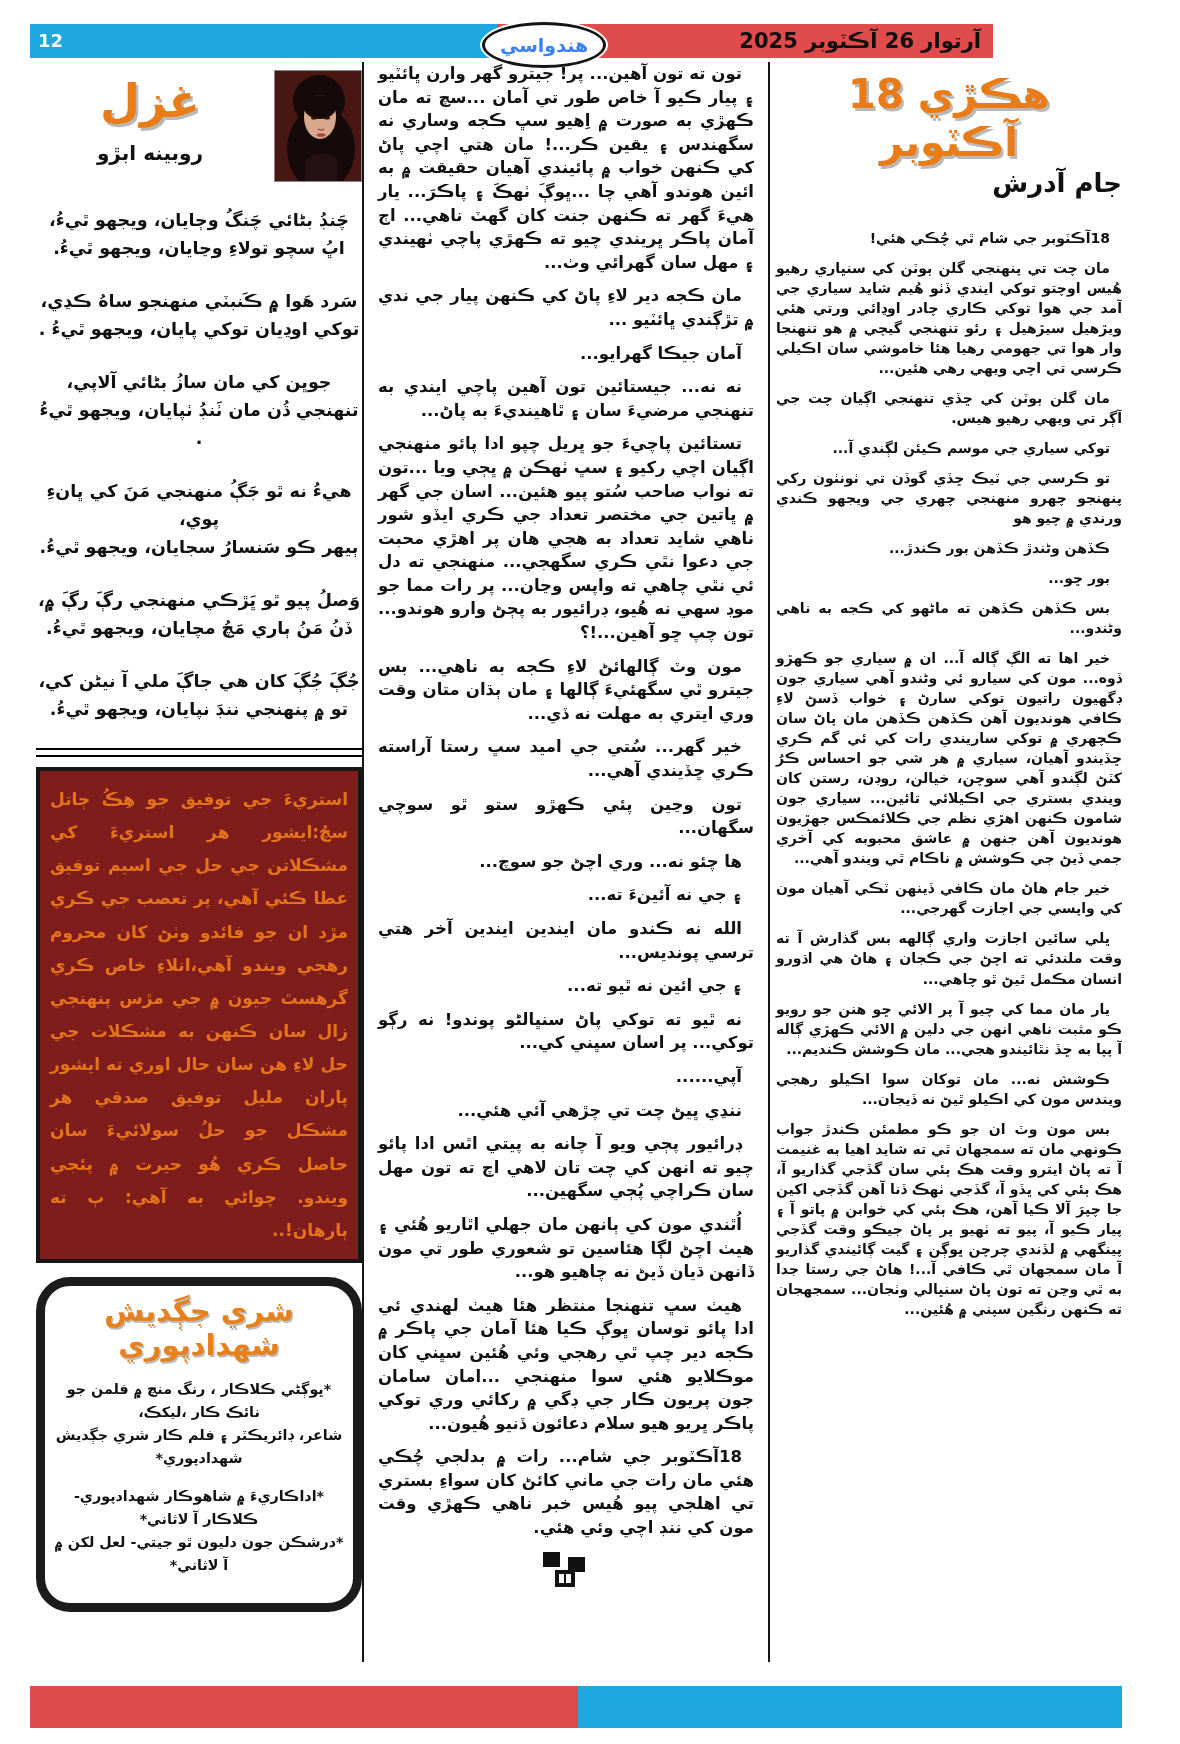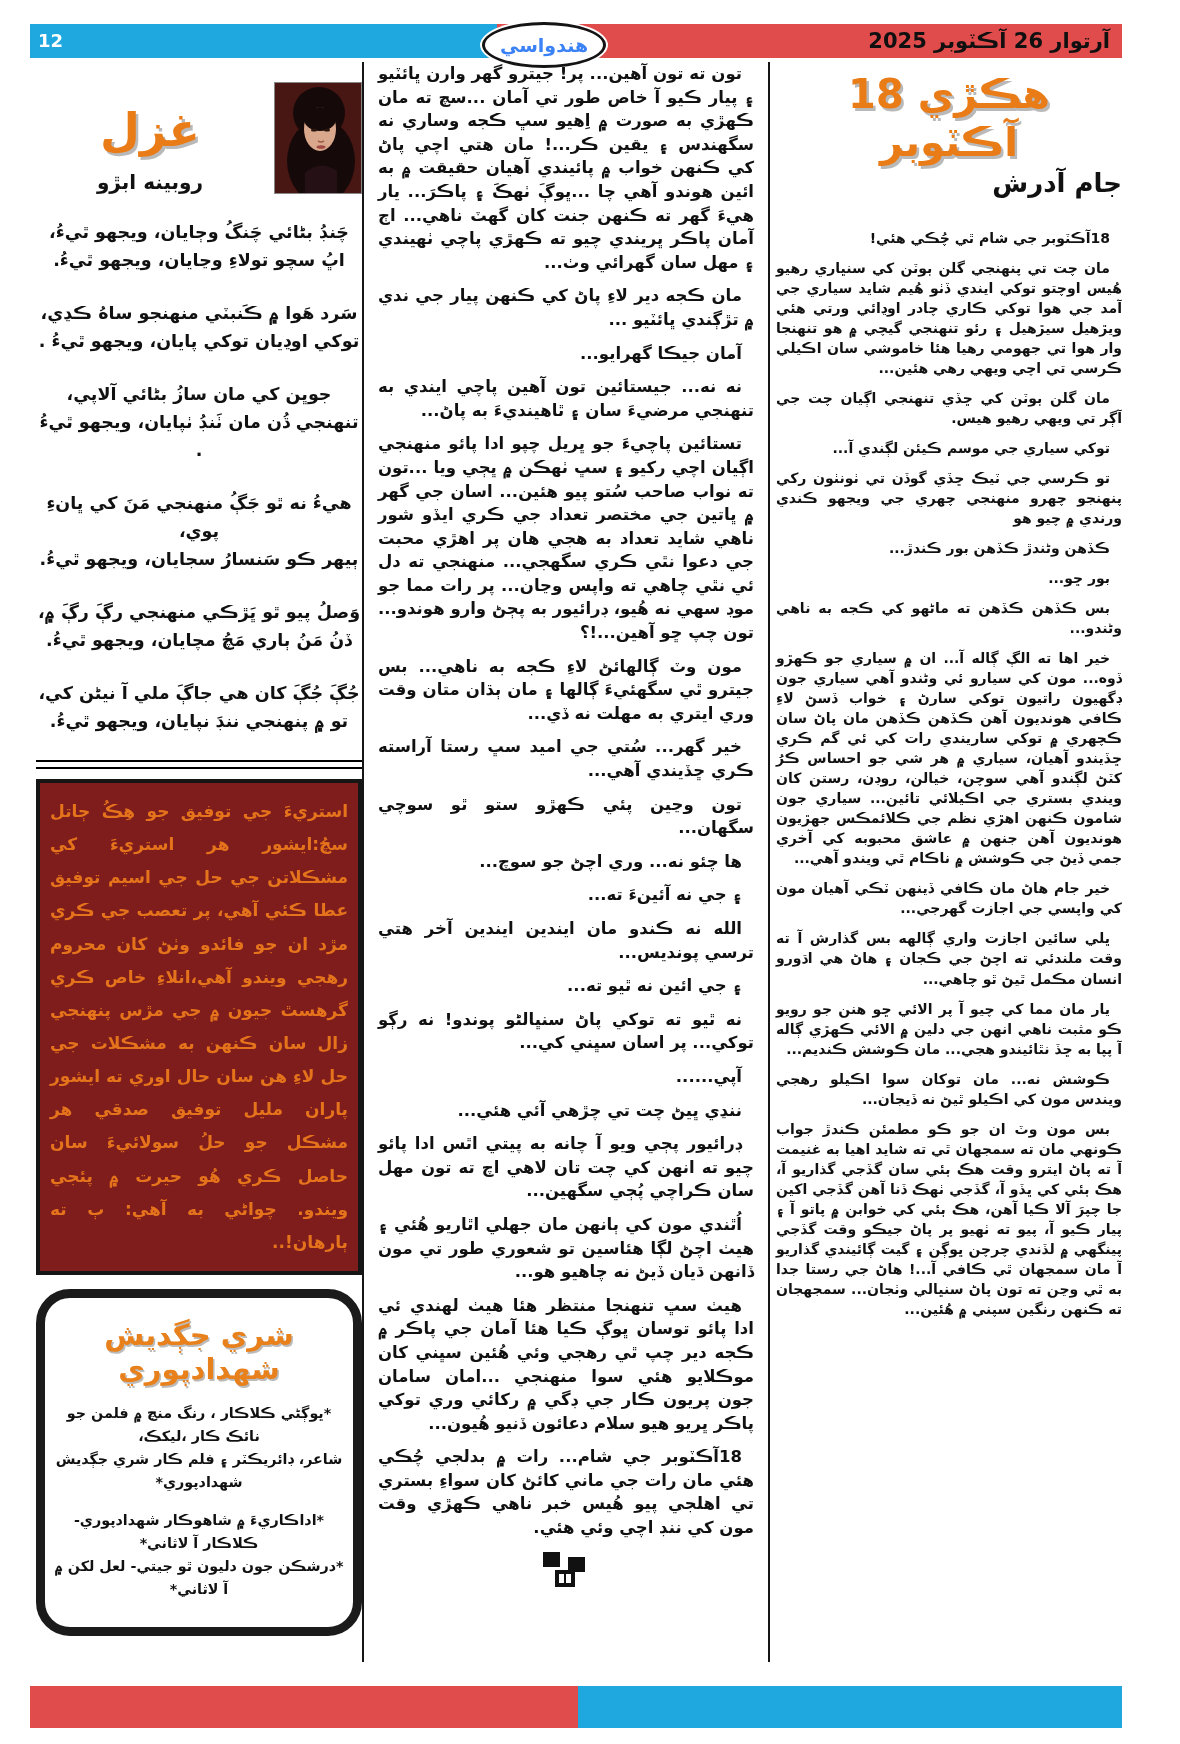--- a/index.html
+++ b/index.html
@@ -1,21 +1,21 @@
 <!DOCTYPE html>
 <html lang="sd" dir="rtl"><head>
 <meta charset="utf-8">
 <style>
   html,body{margin:0;padding:0;background:#ffffff;}
   body{width:1180px;height:1744px;position:relative;overflow:hidden;
        font-family:"DejaVu Sans",sans-serif;direction:rtl;color:#111;}
   .page{position:absolute;inset:0;}
 
   
-  .header{position:absolute;top:24px;left:30px;width:1092px;height:34px;}
+  .header{position:absolute;top:24px;left:30px;width:963px;height:34px;}
   .header-blue{position:absolute;left:0;top:0;width:467px;height:100%;background:#1fa8e0;}
   .header-red{position:absolute;left:467px;top:0;right:0;height:100%;background:#e04b4b;}
   .page-number{position:absolute;left:8px;top:0;height:34px;line-height:34px;
       color:#fff;font-weight:bold;font-size:18px;direction:ltr;}
   .header-date{position:absolute;right:12px;top:0;height:34px;line-height:34px;
       color:#101010;font-weight:bold;font-size:21px;}
   .logo-oval{position:absolute;left:452px;top:-2px;width:118px;height:40px;background:#fff;
       border:3px solid #141414;border-radius:50%;display:flex;align-items:center;justify-content:center;
       font-weight:bold;font-size:19px;color:#3b82f6;box-shadow:0 0 0 2px #fff;}
 
@@ -31,37 +31,37 @@
   .story-title{color:#e97c17;font-weight:bold;font-size:40px;text-align:center;
       text-shadow:2.5px 3px 0 #b9b9b9;margin:8px 0 2px;line-height:1.2;}
   .story-byline{font-weight:bold;font-size:26px;margin:0 0 30px;}
   .story-par{margin:0 0 10px;font-size:14px;line-height:1.43;font-weight:bold;
       text-align:justify;text-align-last:right;text-indent:12px;}
   .col-story-middle .story-par{font-size:16.5px;}
 
   .end-mark{display:block;margin:8px auto 0;}
 
   
-  .ghazal-head{display:flex;direction:rtl;align-items:flex-end;margin:20px 0 24px;}
+  .ghazal-head{display:flex;direction:rtl;align-items:flex-start;margin:8px 0 24px;}
   .ghazal-photo{flex:0 0 86px;width:86px;height:110px;border:1px solid #888;margin-left:10px;}
   .ghazal-titlebox{flex:1;text-align:center;padding-top:6px;}
   .ghazal-title{color:#e97c17;font-weight:bold;font-size:46px;line-height:1.1;
       text-shadow:2.5px 3px 0 #b9b9b9;}
   .ghazal-poet{font-weight:bold;font-size:20px;margin-top:14px;}
   .couplet{white-space:pre-line;text-align:center;font-weight:bold;font-size:17.5px;
       line-height:1.6;margin:0 0 25px;}
 
   .double-rule{border-top:2px solid #000;border-bottom:2px solid #000;height:5px;margin:2px 0 10px;}
 
   .wisdom-box{border:4px solid #161616;background:#7f1d1d;color:#e5731c;font-weight:bold;
       padding:12px 10px;font-size:17px;line-height:1.95;text-align:justify;text-align-last:right;
       box-sizing:border-box;}
 
   .tribute-box{margin-top:14px;border:9px solid #1b1b1b;border-radius:34px;
-      padding:18px 6px 12px;text-align:center;box-sizing:border-box;background:#fff;}
+      padding:6px 6px 12px;text-align:center;box-sizing:border-box;background:#fff;}
   .tribute-title{color:#e8811c;font-weight:bold;font-size:29px;text-shadow:1.5px 2px 0 #bbb;
       margin:2px 0 16px;}
   .tribute-stanza{white-space:pre-line;font-weight:bold;font-size:14.3px;line-height:1.62;
       margin:0 0 14px;}
 
   
   .footer{position:absolute;top:1686px;left:30px;width:1092px;height:42px;}
   .footer-red{position:absolute;left:0;top:0;width:548px;height:100%;background:#e04b4b;}
   .footer-blue{position:absolute;left:548px;top:0;right:0;height:100%;background:#1fa8e0;}
 </style>

